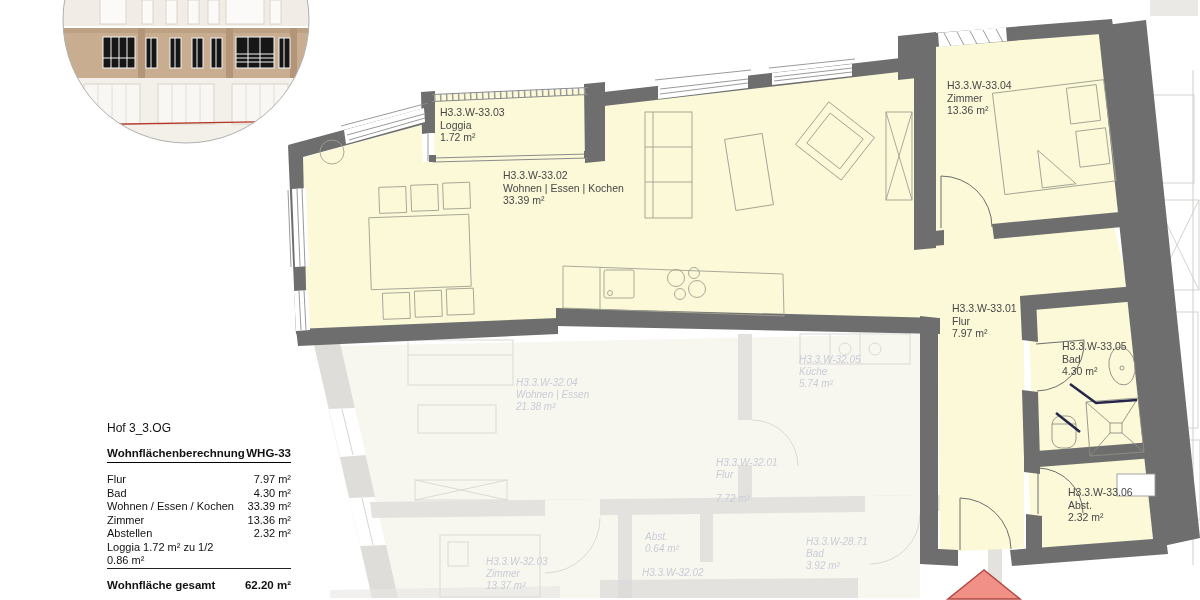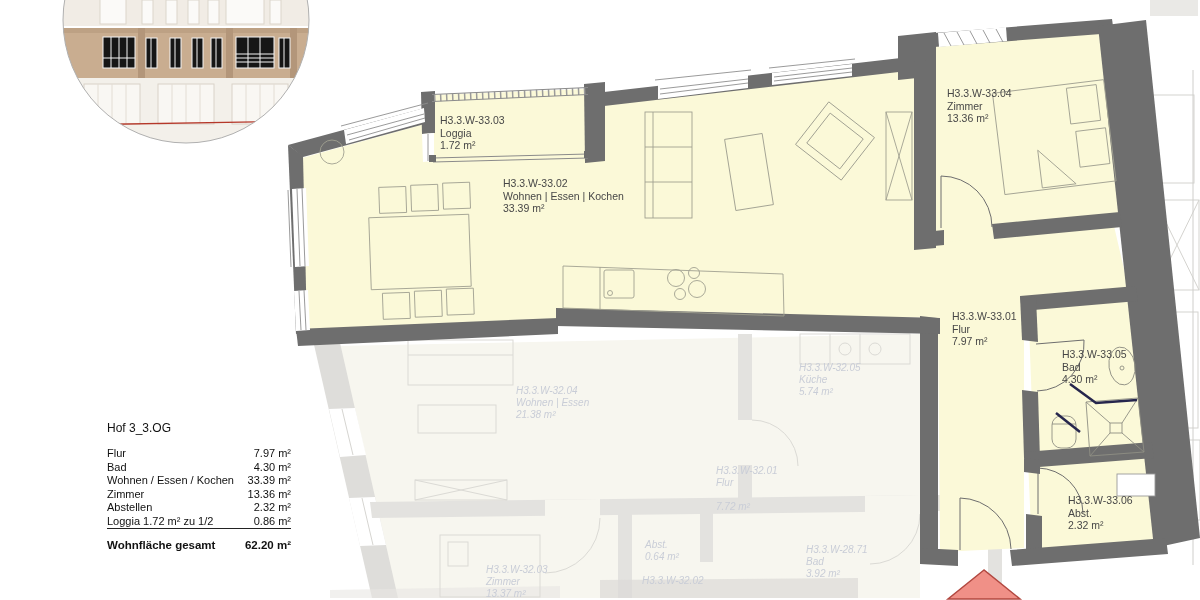--- a/index.html
+++ b/index.html
@@ -1,27 +1,27 @@
 <!DOCTYPE html>
 <html><head>
 <meta charset="utf-8">
 <style>
   html,body{margin:0;padding:0;background:#fff;}
   #stage{position:relative;width:1200px;height:600px;overflow:hidden;background:#fff;
          font-family:"Liberation Sans",sans-serif;}
   #plan-svg{position:absolute;left:0;top:0;}
-  .plan-label{position:absolute;font-size:10.5px;line-height:12.5px;color:#474747;white-space:nowrap;z-index:5;margin-top:8px;}
+  .plan-label{position:absolute;font-size:10.5px;line-height:12.5px;color:#474747;white-space:nowrap;z-index:5;}
   .plan-label span{display:block;}
   .plan-label.faded{color:#c9cdd7;font-size:10px;line-height:12px;font-style:italic;}
   #area-table{position:absolute;left:107px;top:421px;width:184px;color:#111;z-index:5;}
   .tbl-title{font-weight:normal;font-size:12px;margin-bottom:12px;}
   .tbl-sub{display:flex;justify-content:space-between;font-weight:bold;font-size:11.5px;
            border-bottom:1.6px solid #000;padding-bottom:3px;margin-bottom:10px;}
   .tbl-row{display:flex;justify-content:space-between;font-size:11px;line-height:13.5px;}
-  .tbl-row.underline{border-bottom:1px solid #222;}
+  .tbl-row.underline{border-bottom:1px solid #222;flex-direction:column;}
   .tbl-total{display:flex;justify-content:space-between;font-weight:bold;font-size:11.5px;margin-top:10px;gap:8px;}
 </style>
 </head>
 <body>
 
 <div id="stage">
 
 <svg id="plan-svg" width="1200" height="600" viewBox="0 0 1200 600">
   <defs>
     <clipPath id="insetClip">
@@ -342,20 +342,24 @@
   <span>H3.3.W-32.03</span>
   <span>Zimmer</span>
   <span>13.37 m²</span>
 </div>
 <div class="plan-label faded" style="left:642px;top:567px">
   <span>H3.3.W-32.02</span>
 </div>
 
 <div id="area-table">
   <div class="tbl-title">Hof 3_3.OG</div>
+  <div class="tbl-sub">
+    <span>Wohnflächenberechnung</span>
+    <span>WHG-33</span>
+  </div>
   <div class="tbl-row">
     <span>Flur</span>
     <span>7.97 m²</span>
   </div>
   <div class="tbl-row">
     <span>Bad</span>
     <span>4.30 m²</span>
   </div>
   <div class="tbl-row">
     <span>Wohnen / Essen / Kochen</span>

